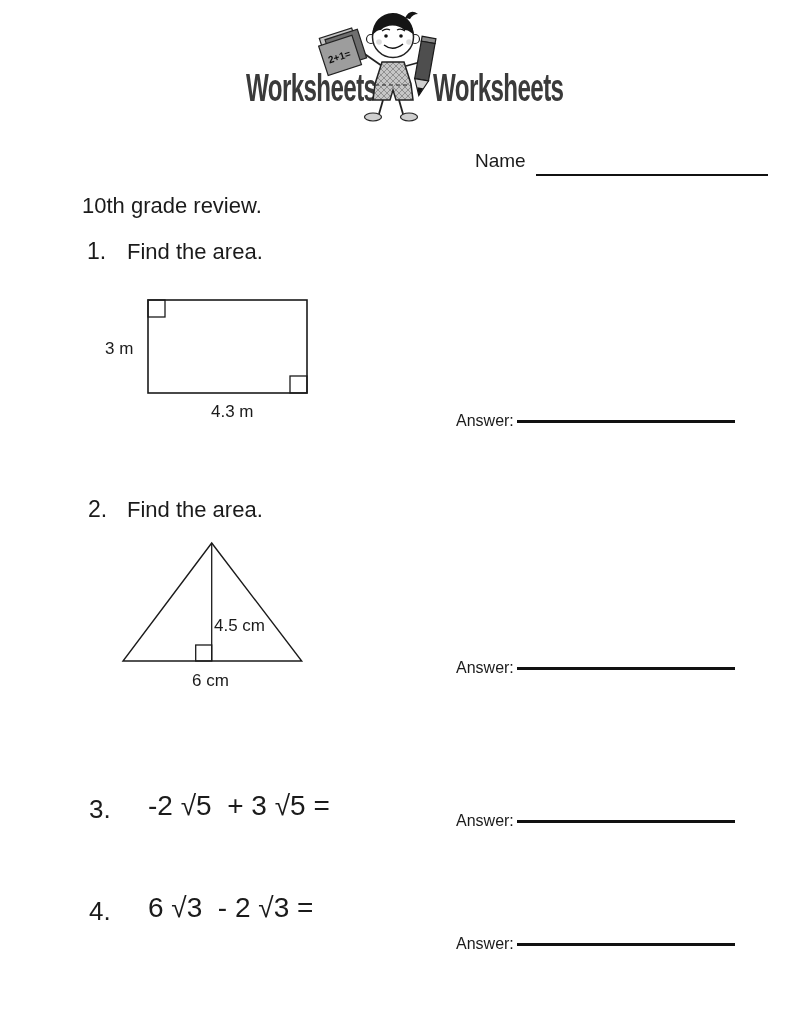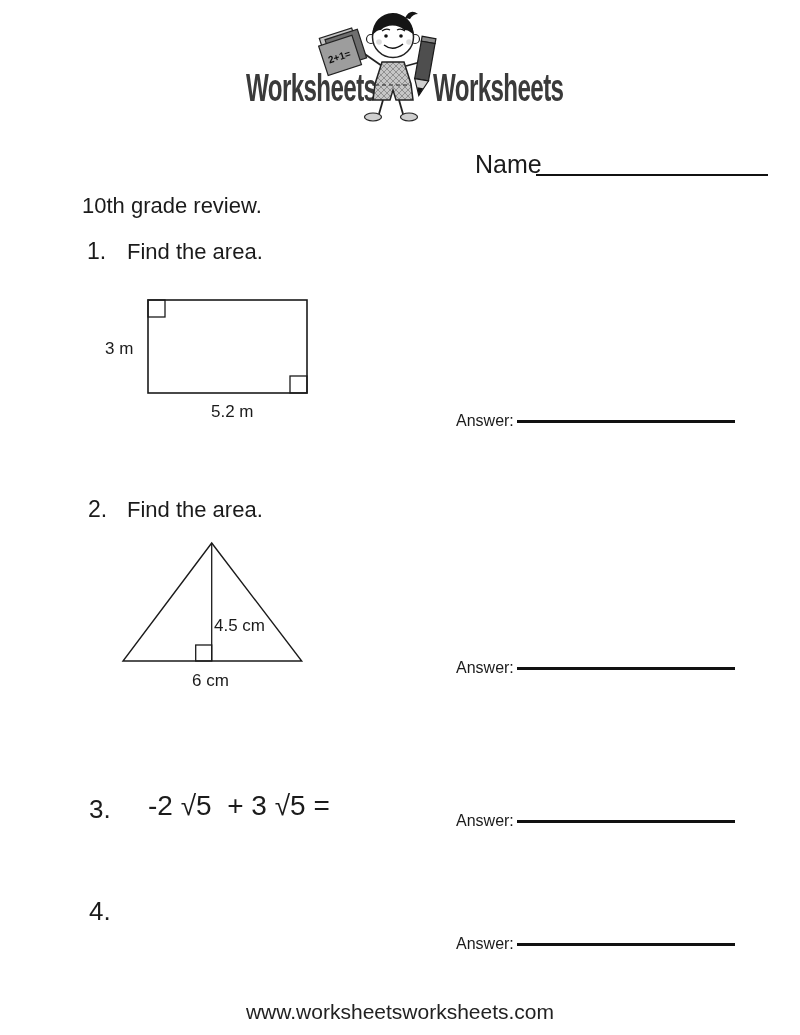--- a/index.html
+++ b/index.html
@@ -16,21 +16,21 @@
   .abs { position:absolute; white-space:nowrap; }
 
   
   .logo-word {
     font-size:39px; font-weight:bold; color:#3a3a3a;
     letter-spacing:-1px; transform:scaleX(0.62); transform-origin:left top;
   }
 
   
   .title    { font-size:28px; color:#1b1b1b; }
-  .name-lbl { font-size:25px; color:#1b1b1b; }
+  .name-lbl { font-size:19px; color:#1b1b1b; }
   .name-line{ width:232px; height:0; border-bottom:2px solid #111; }
   .subtitle { font-size:22px; color:#1b1b1b; }
 
   
   .p-num    { font-size:23px; }
   .p-num-lg { font-size:26px; }
   .p-prompt { font-size:22px; }
   .p-expr   { font-size:28px; white-space:pre; }
   .fig-lbl  { font-size:17px; }
 
@@ -110,21 +110,21 @@
 
   <div class="abs p-num" style="left:87px; top:238px;">1.</div>
   <div class="abs p-prompt" style="left:127px; top:239px;">Find the area.</div>
 
   <svg class="abs" style="left:147px; top:299px;" width="161" height="95" viewBox="0 0 161 95">
     <rect x="1" y="1" width="159" height="93" fill="#fff" stroke="#1b1b1b" stroke-width="1.6"></rect>
     <rect x="1" y="1" width="17" height="17" fill="none" stroke="#1b1b1b" stroke-width="1.3"></rect>
     <rect x="143" y="77" width="17" height="17" fill="none" stroke="#1b1b1b" stroke-width="1.3"></rect>
   </svg>
   <div class="abs fig-lbl" style="left:105px; top:339px;">3 m</div>
-  <div class="abs fig-lbl" style="left:211px; top:402px;">5.2 m</div>
+  <div class="abs fig-lbl" style="left:211px; top:402px;">4.3 m</div>
 
   <div class="abs ans-lbl" style="left:456px; top:412px;">Answer:</div>
   <div class="abs ans-line" style="left:517px; top:420px;"></div>
 
   <div class="abs p-num" style="left:88px; top:496px;">2.</div>
   <div class="abs p-prompt" style="left:127px; top:497px;">Find the area.</div>
 
   <svg class="abs" style="left:121px; top:540px;" width="183" height="124" viewBox="0 0 183 124">
     <polygon points="90.7,3 2,121 180.7,121" fill="#fff" stroke="#1b1b1b" stroke-width="1.4"></polygon>
     <line x1="90.7" y1="3" x2="90.7" y2="121" stroke="#1b1b1b" stroke-width="1.3"></line>
@@ -136,19 +136,19 @@
   <div class="abs ans-lbl" style="left:456px; top:659px;">Answer:</div>
   <div class="abs ans-line" style="left:517px; top:667px;"></div>
 
   <div class="abs p-num-lg" style="left:89px; top:794px;">3.</div>
   <div class="abs p-expr" style="left:148px; top:790px;">-2 √5  + 3 √5 =</div>
 
   <div class="abs ans-lbl" style="left:456px; top:812px;">Answer:</div>
   <div class="abs ans-line" style="left:517px; top:820px;"></div>
 
   <div class="abs p-num-lg" style="left:89px; top:896px;">4.</div>
+  <div class="abs p-expr" style="left:148px; top:892px;">6 √3  - 2 √3 =</div>
 
   <div class="abs ans-lbl" style="left:456px; top:935px;">Answer:</div>
   <div class="abs ans-line" style="left:517px; top:943px;"></div>
 
-  <div class="abs footer" style="top:1000px;">www.worksheetsworksheets.com</div>
 
 </div>
 
 </body></html>

